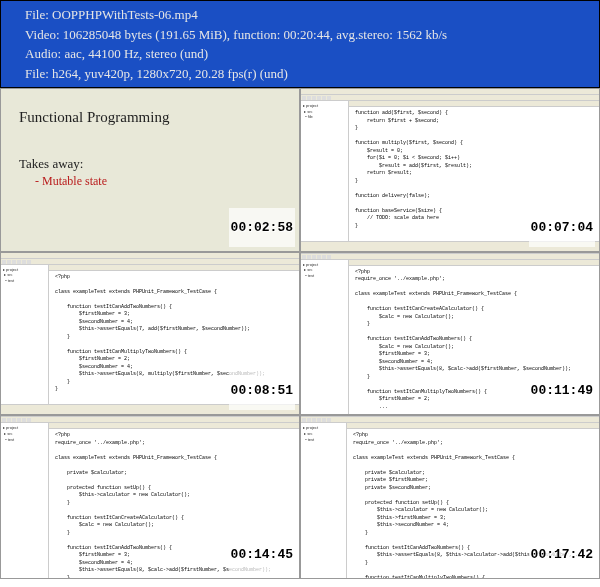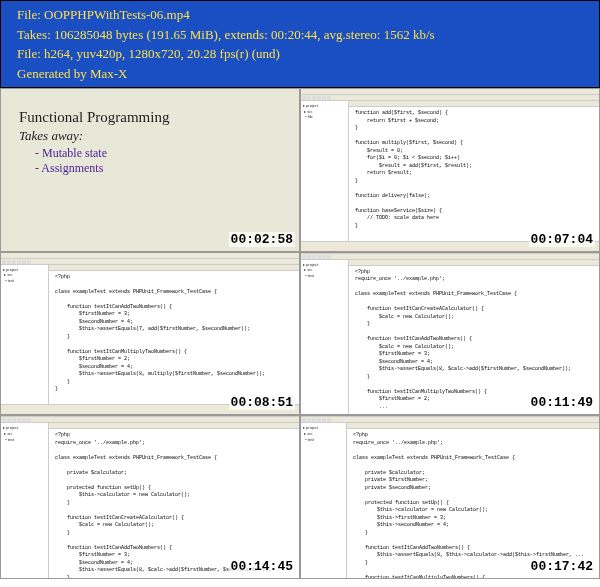--- a/index.html
+++ b/index.html
@@ -1,31 +1,31 @@
 <!DOCTYPE html>
 <html><head>
 <meta charset="utf-8">
 <style>
   * { margin: 0; padding: 0; box-sizing: border-box; }
   body { width: 600px; height: 587px; font-family: Arial, sans-serif; background: #fff; overflow: hidden; }
   
-  .header { background: #1a4fc4; color: #fde047; padding: 4px 16px; font-family: 'Comic Sans MS', cursive; font-size: 13px; line-height: 1.5; border: 1px solid #000; }
+  .header { background: #1a4fc4; color: #e5e5e5; padding: 4px 24px; font-family: 'Comic Sans MS', cursive; font-size: 13px; line-height: 1.5; border: 1px solid #000; }
   .header .line { display: block; }
   
   .grid { display: grid; grid-template-columns: 1fr 1fr; grid-template-rows: repeat(3, 1fr); height: 491px; }
   
   .thumb { position: relative; border: 1px solid #999; background: #f5f5f5; overflow: hidden; }
   
-  .timestamp { position: absolute; bottom: 4px; right: 4px; font-family: 'Courier New', monospace; font-size: 13px; font-weight: bold; color: #000; background: rgba(255,255,255,0.7); padding: 0 2px; text-shadow: 1px 1px 0 #fff; }
+  .timestamp { position: absolute; bottom: 4px; right: 4px; font-family: 'Courier New', monospace; font-size: 13px; font-weight: bold; color: #000; background: rgba(255,255,255,0.7); padding: 12px 2px; text-shadow: 1px 1px 0 #fff; }
   
   
   .slide { background: #e8e8d8; width: 100%; height: 100%; padding: 20px 18px; display: flex; flex-direction: column; justify-content: flex-start; }
-  .slide-title { font-family: Georgia, serif; font-size: 15px; color: #222; margin-bottom: 2px; }
-  .slide-sub { font-family: Georgia, serif; font-size: 13px; color: #222; margin-bottom: 2px; font-style: italic; }
-  .slide-item { font-family: Georgia, serif; font-size: 12px; color: #4c1d95; padding-left: 16px; }
+  .slide-title { font-family: Georgia, serif; font-size: 15px; color: #222; margin-bottom: 30px; }
+  .slide-sub { font-family: Georgia, serif; font-size: 13px; color: #222; margin-bottom: 2px; }
+  .slide-item { font-family: Georgia, serif; font-size: 12px; color: #b91c1c; padding-left: 16px; }
   
   
   .ide { width: 100%; height: 100%; background: #fff; display: flex; flex-direction: column; font-size: 3px; }
   .ide-menu { height: 6px; background: #ece9d8; border-bottom: 1px solid #ccc; }
   .ide-toolbar { height: 6px; background: #ece9d8; border-bottom: 1px solid #ccc; display: flex; gap: 1px; padding: 1px; }
   .ide-toolbar span { width: 4px; height: 4px; background: #ddd; }
   .ide-body { flex: 1; display: flex; }
   .ide-sidebar { width: 48px; background: #fff; border-right: 1px solid #ccc; padding: 2px; }
   .ide-tree { font-size: 4px; color: #333; line-height: 1.4; }
   .ide-main { flex: 1; display: flex; flex-direction: column; }
@@ -35,36 +35,37 @@
   .ide-bottom { height: 10px; background: #ece9d8; border-top: 1px solid #ccc; }
 </style>
 </head>
 <body>
 
 <div class="header">
   <span class="line">
     <span>File:</span> <span>OOPPHPWithTests-06.mp4</span>
   </span>
   <span class="line">
-    <span>Takes:</span> <span>106285048 bytes (191.65 MiB)</span>, <span>extends:</span> <span>00:20:44</span>, <span>avg.stereo:</span> <span>1562 kb/s</span>
+    <span>Video:</span> <span>106285048 bytes (191.65 MiB)</span>, <span>function:</span> <span>00:20:44</span>, <span>avg.stereo:</span> <span>1562 kb/s</span>
+  </span>
+  <span class="line">
+    <span>Audio:</span> <span>aac, 44100 Hz, stereo (und)</span>
   </span>
   <span class="line">
     <span>File:</span> <span>h264, yuv420p, 1280x720, 20.28 fps(r) (und)</span>
   </span>
-  <span class="line">Generated by Max-X</span>
 </div>
 
 <div class="grid">
 
   <div class="thumb">
     <div class="slide">
       <div class="slide-title">Functional Programming</div>
       <div class="slide-sub">Takes away:</div>
       <div class="slide-item">- Mutable state</div>
-      <div class="slide-item">- Assignments</div>
     </div>
     <div class="timestamp">00:02:58</div>
   </div>
 
   <div class="thumb">
     <div class="ide">
       <div class="ide-menu"></div>
       <div class="ide-toolbar">
           <span></span>
           <span></span>

